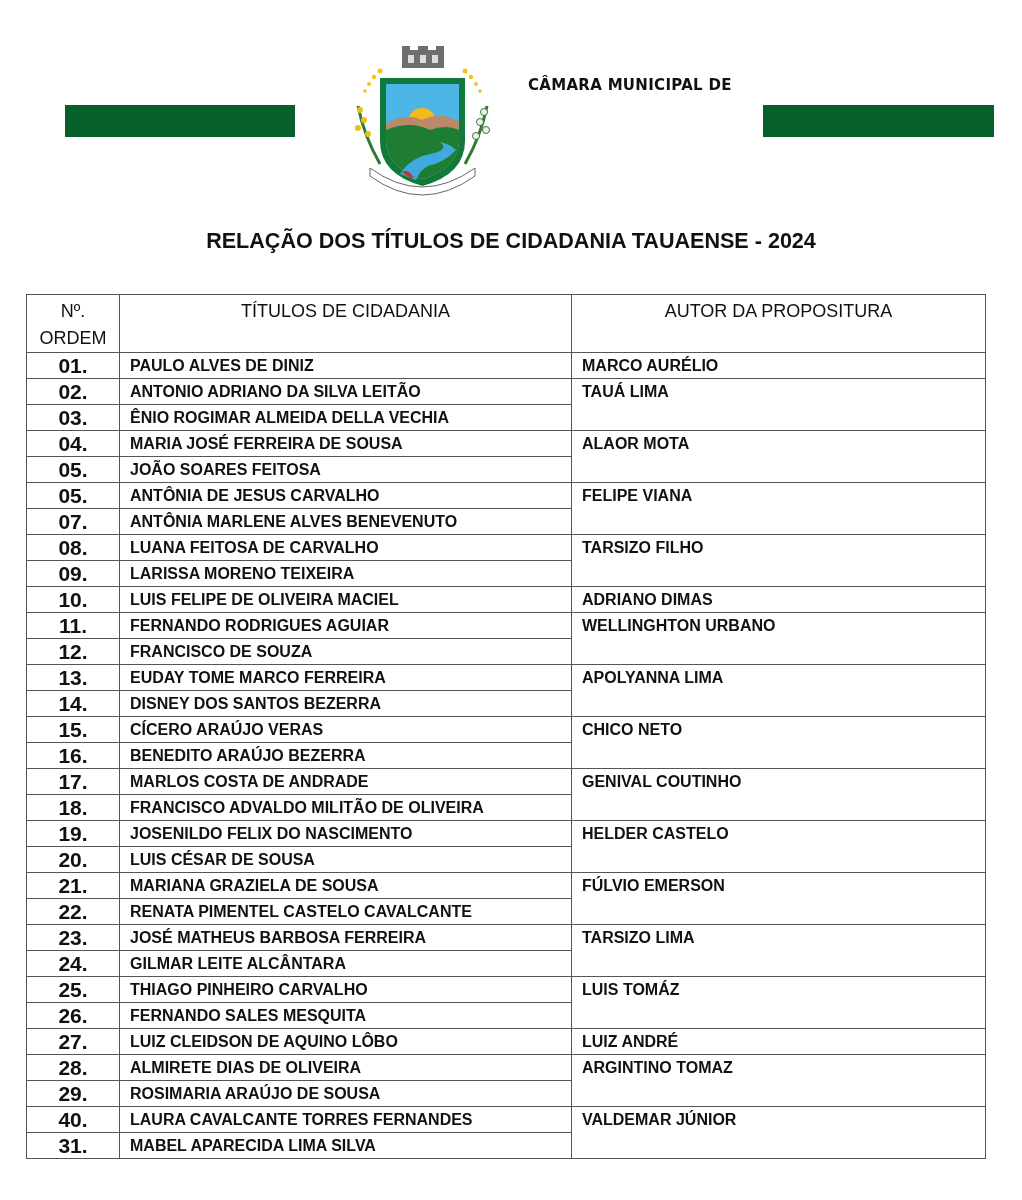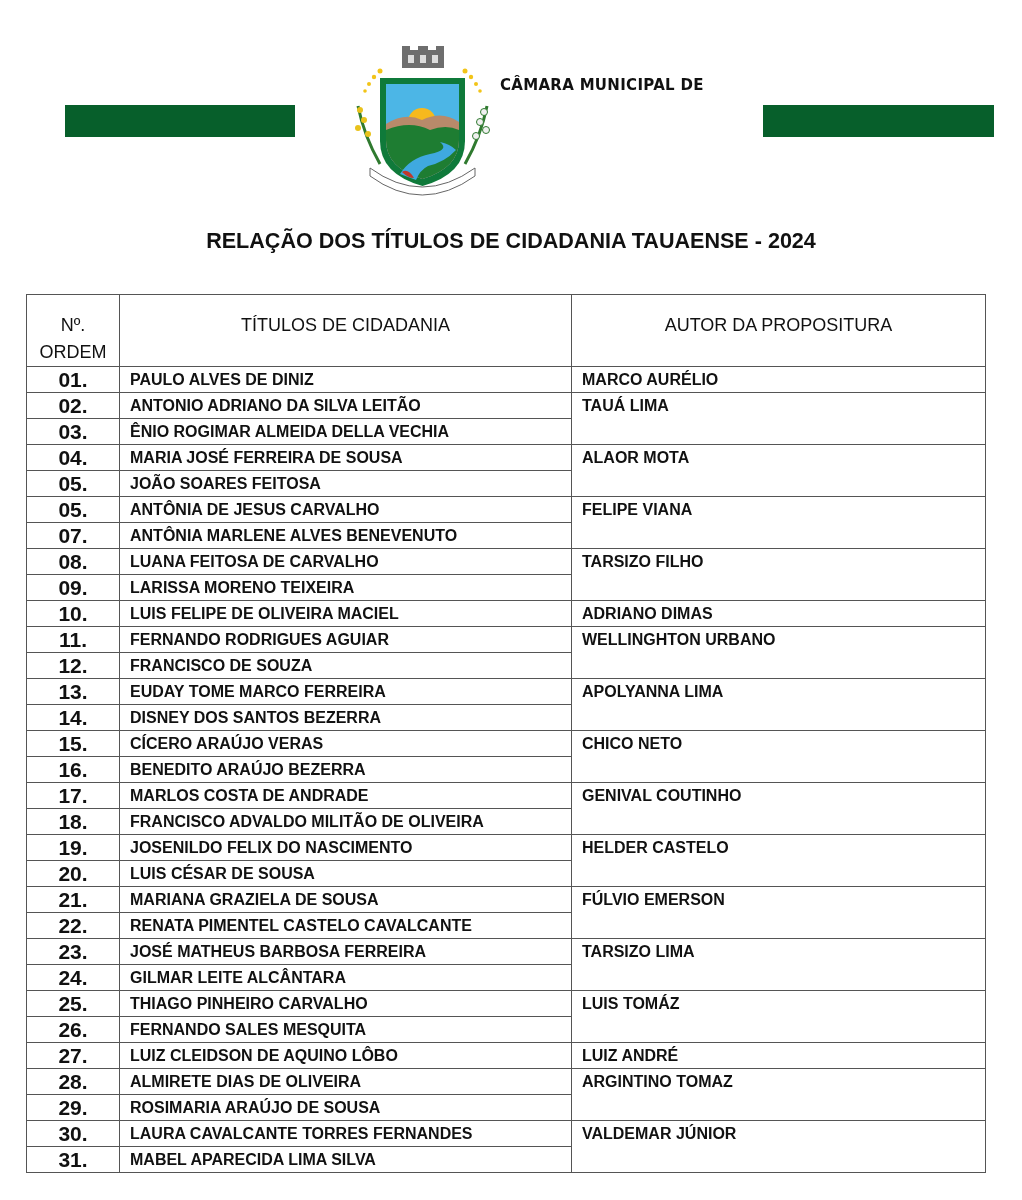--- a/index.html
+++ b/index.html
@@ -5,37 +5,37 @@
   html, body { margin: 0; padding: 0; background: #ffffff; }
   body { width: 1022px; height: 1200px; position: relative; overflow: hidden;
          font-family: "Liberation Sans", "DejaVu Sans", sans-serif; color: #111; }
 
   .green-bar { position: absolute; height: 32px; background: #075f2b; }
   #bar-left { left: 65px; top: 105px; width: 230px; }
   #bar-right { left: 763px; top: 105px; width: 231px; }
 
   #emblem { position: absolute; left: 350px; top: 46px; width: 145px; height: 150px; }
 
-  #brand { position: absolute; left: 500px; top: 76px; }
+  #brand { position: absolute; left: 528px; top: 76px; }
   #brand-top { font-family: "DejaVu Sans", sans-serif; font-weight: bold; font-size: 15px;
                letter-spacing: 0.3px; color: #111; white-space: nowrap; }
   #brand-main { font-family: "DejaVu Sans", sans-serif; font-weight: bold; font-size: 72px;
                 line-height: 72px; letter-spacing: 1px; color: #111; margin-top: -2px; white-space: nowrap; }
 
   #doc-title { position: absolute; left: 0; width: 1022px; top: 228px; text-align: center;
                font-family: "Liberation Sans", sans-serif; font-weight: bold; font-size: 22px;
                color: #111; transform: scaleX(0.98); }
 
   #table-wrap { position: absolute; left: 26px; top: 294px; width: 959px; }
   table { border-collapse: collapse; width: 959px; table-layout: fixed; }
   td, th { border: 1.5px solid #555; padding: 0; vertical-align: top; }
   col.c-num { width: 93px; }
   col.c-name { width: 452px; }
   col.c-author { width: 414px; }
-  th { font-weight: normal; font-size: 18px; height: 54px; text-align: center; line-height: 27px; padding-top: 17px; }
+  th { font-weight: normal; font-size: 18px; height: 54px; text-align: center; line-height: 27px; padding-top: 3px; }
   th.h-num { line-height: 27px; }
   td { height: 25px; font-size: 16px; font-weight: bold; line-height: 25px; }
   td.num { text-align: center; font-size: 21px; }
   td.name { padding-left: 10px; white-space: nowrap; }
   td.author { padding-left: 10px; white-space: nowrap; }
 </style>
 </head>
 <body>
 
 <div class="green-bar" id="bar-left"></div>
@@ -240,21 +240,21 @@
         <tr>
           <td class="num">28.</td>
           <td class="name">ALMIRETE DIAS DE OLIVEIRA</td>
           <td class="author" rowspan="2">ARGINTINO TOMAZ</td>
         </tr>
         <tr>
           <td class="num">29.</td>
           <td class="name">ROSIMARIA ARAÚJO DE SOUSA</td>
         </tr>
         <tr>
-          <td class="num">30.</td>
+          <td class="num">40.</td>
           <td class="name">LAURA CAVALCANTE TORRES FERNANDES</td>
           <td class="author" rowspan="2">VALDEMAR JÚNIOR</td>
         </tr>
         <tr>
           <td class="num">31.</td>
           <td class="name">MABEL APARECIDA LIMA SILVA</td>
         </tr>
       </tbody>
   </table>
 </div>

